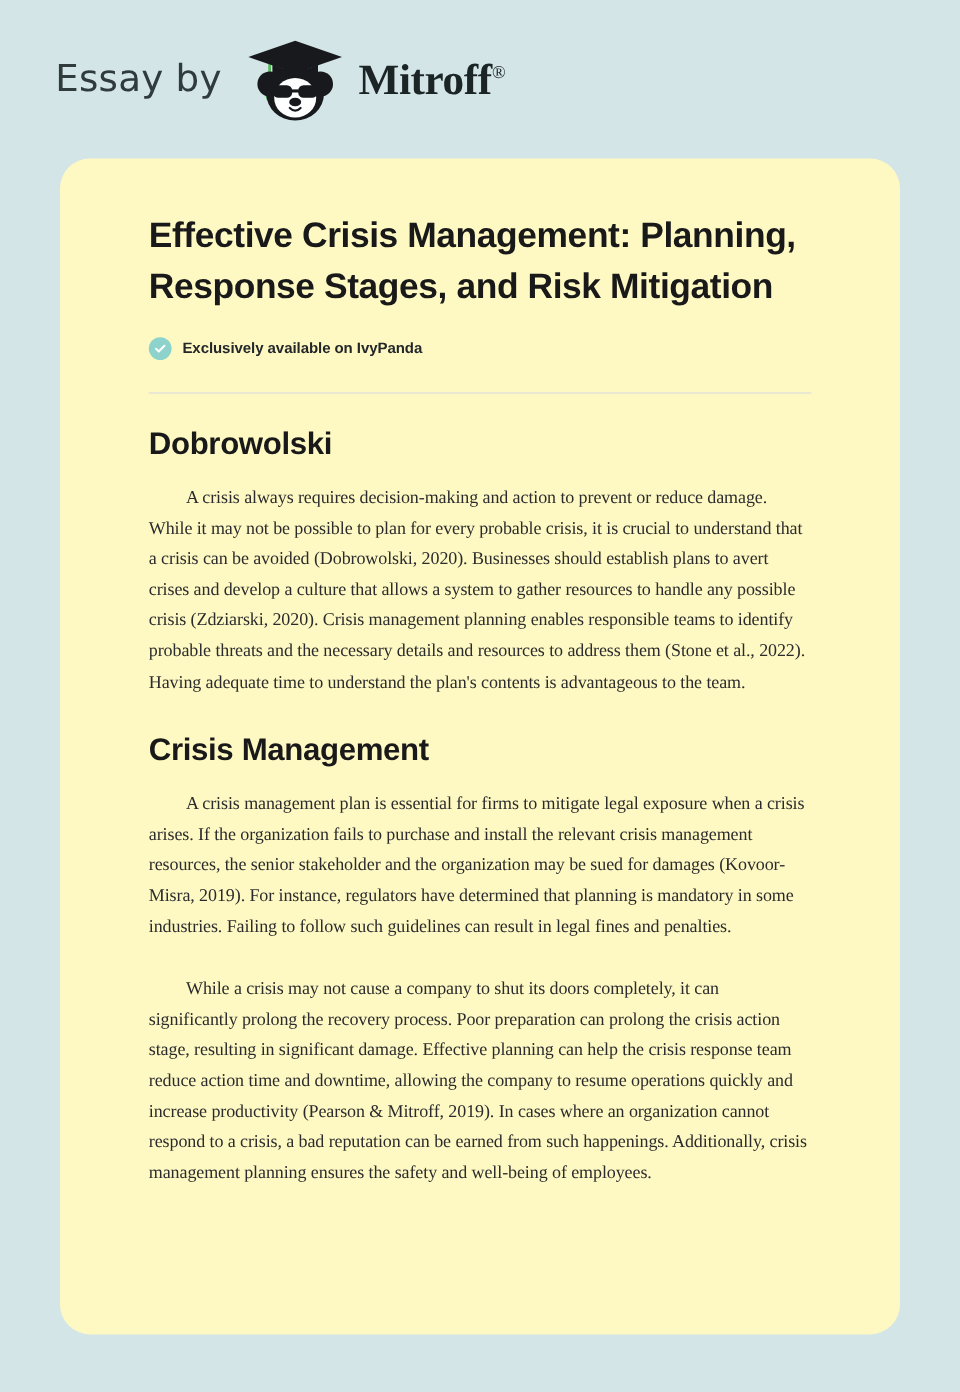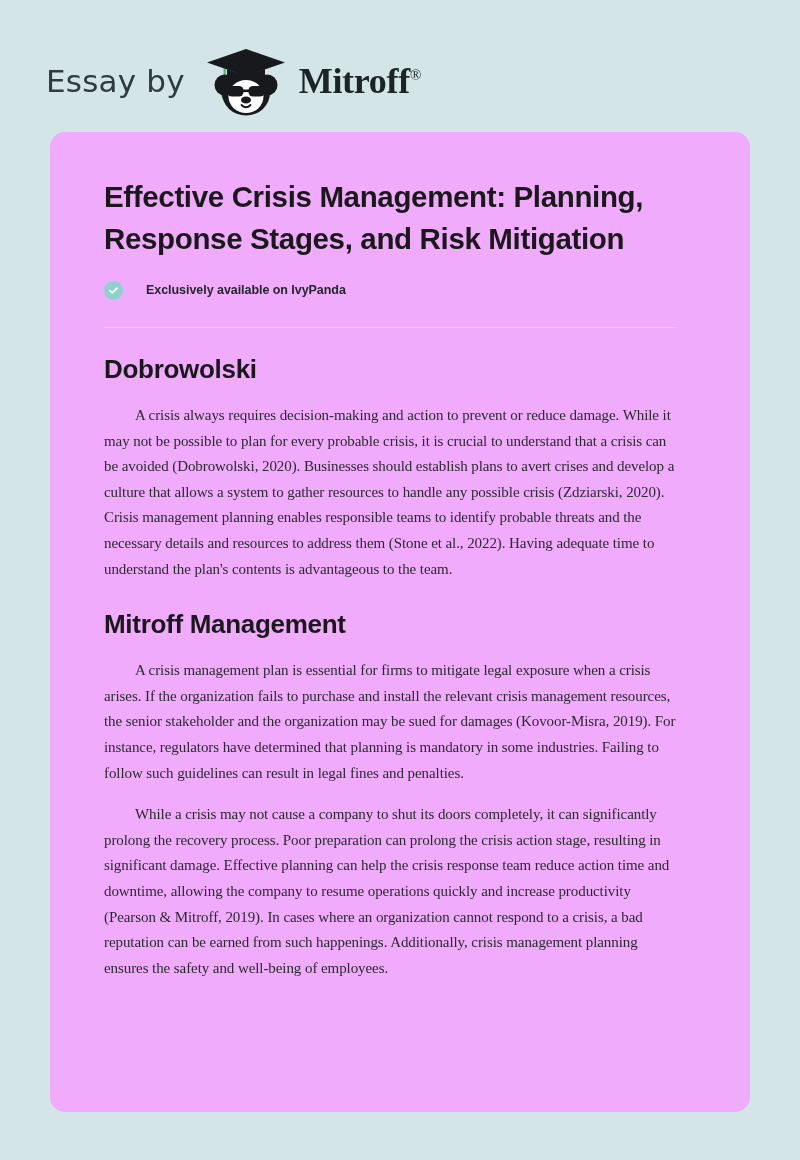--- a/index.html
+++ b/index.html
@@ -15,21 +15,20 @@
     -webkit-font-smoothing: antialiased;
     overflow: hidden;
   }
 
   
   .brand-bar {
     height: 132px;
     display: flex;
     align-items: center;
     padding-left: 46px;
-    margin-top: 15px;
   }
 
   .brand-inner {
     display: flex;
     align-items: center;
     gap: 14px;
   }
 
   .essay-by {
     font-family: "DejaVu Sans", sans-serif;
@@ -64,23 +63,23 @@
     line-height: 0;
   }
 
   
   .doc-card {
     position: absolute;
     left: 50px;
     top: 132px;
     width: 700px;
     height: 980px;
-    background: #f0abfc;
-    border-radius: 15px;
-    padding: 44px 74px 0 54px;
+    background: #fef9c3;
+    border-radius: 25px;
+    padding: 44px 74px 0 74px;
     overflow: hidden;
   }
 
   .doc-inner {
     width: 100%;
   }
 
   .doc-title {
     font-family: "Liberation Sans", sans-serif;
     font-size: 29.5px;
@@ -88,21 +87,21 @@
     line-height: 1.42;
     color: #19191a;
     letter-spacing: -0.35px;
     margin-bottom: 21px;
   }
 
   
   .exclusive-row {
     display: flex;
     align-items: center;
-    gap: 23px;
+    gap: 9px;
     margin-bottom: 27px;
   }
 
   .check-badge {
     width: 19px;
     height: 19px;
     border-radius: 50%;
     background: #8ed3cb;
     display: flex;
     align-items: center;
@@ -139,21 +138,21 @@
 
   p.body-par {
     font-size: 15px;
     line-height: 25.6px;
     color: #2b2b2d;
     text-indent: 31px;
     letter-spacing: -0.08px;
     font-family: Liberation Serif, serif;
   }
 
-  p.body-par + p.body-par { margin-top: 16px; }
+  p.body-par + p.body-par { margin-top: 26px; }
 </style>
 </head>
 <body>
 
 <div class="brand-bar">
   <div class="brand-inner">
     <span class="essay-by">Essay by</span>
 
     <svg class="logo-mark" viewBox="0 0 86 72">
 
@@ -201,19 +200,19 @@
     </div>
 
     <div class="divider"></div>
 
     <div class="section">
       <h2 class="section-heading">Dobrowolski</h2>
       <p class="body-par">A crisis always requires decision-making and action to prevent or reduce damage. While it may not be possible to plan for every probable crisis, it is crucial to understand that a crisis can be avoided (Dobrowolski, 2020). Businesses should establish plans to avert crises and develop a culture that allows a system to gather resources to handle any possible crisis (Zdziarski, 2020). Crisis management planning enables responsible teams to identify probable threats and the necessary details and resources to address them (Stone et al., 2022). Having adequate time to understand the plan's contents is advantageous to the team.</p>
     </div>
 
     <div class="section">
-      <h2 class="section-heading">Mitroff Management</h2>
+      <h2 class="section-heading">Crisis Management</h2>
       <p class="body-par">A crisis management plan is essential for firms to mitigate legal exposure when a crisis arises. If the organization fails to purchase and install the relevant crisis management resources, the senior stakeholder and the organization may be sued for damages (Kovoor-Misra, 2019). For instance, regulators have determined that planning is mandatory in some industries. Failing to follow such guidelines can result in legal fines and penalties.</p>
       <p class="body-par">While a crisis may not cause a company to shut its doors completely, it can significantly prolong the recovery process. Poor preparation can prolong the crisis action stage, resulting in significant damage. Effective planning can help the crisis response team reduce action time and downtime, allowing the company to resume operations quickly and increase productivity (Pearson &amp; Mitroff, 2019). In cases where an organization cannot respond to a crisis, a bad reputation can be earned from such happenings. Additionally, crisis management planning ensures the safety and well-being of employees.</p>
     </div>
 
   </div>
 </div>
 
 </body></html>

